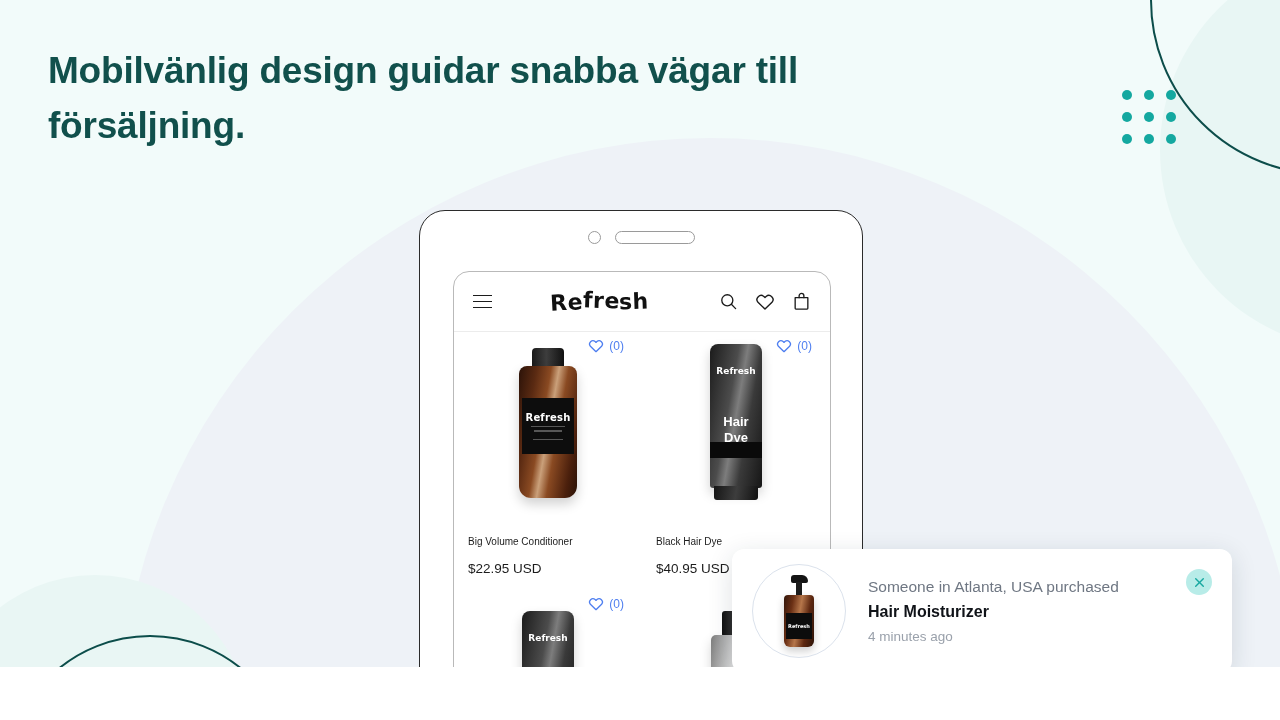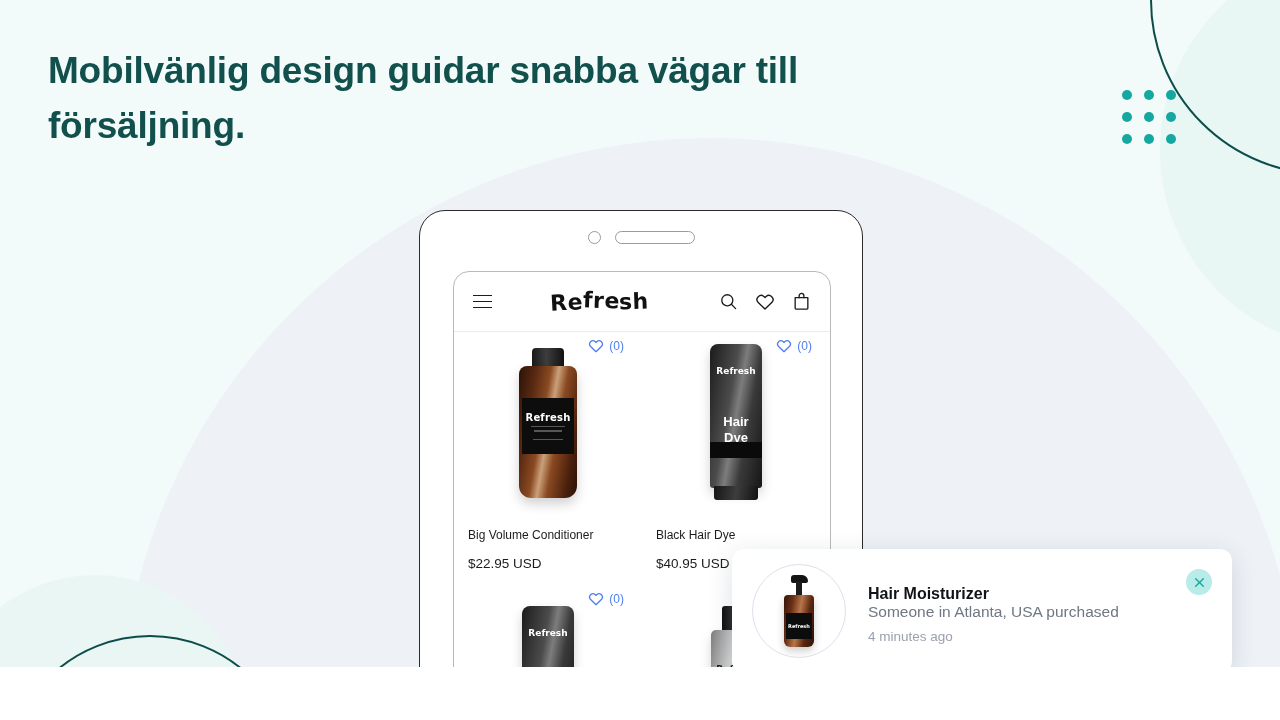--- a/index.html
+++ b/index.html
@@ -169,21 +169,21 @@
     height: 182px;
     display: flex; align-items: center; justify-content: center;
   }
   .fav {
     position: absolute; top: 6px; right: 4px;
     display: flex; align-items: center; gap: 5px;
     color: #4f7ff0; font-size: 12px;
     cursor: pointer;
   }
   .fav svg { display: block; }
-  .product-title { font-size: 12px; color: #1c1c1c; margin-top: 14px; }
+  .product-title { font-size: 10px; color: #1c1c1c; margin-top: 22px; }
   .product-price { font-size: 13.5px; color: #1c1c1c; margin-top: 14px; }
 
   
   .bottle { position: relative; width: 58px; height: 150px; }
   .bottle .cap {
     position: absolute; left: 13px; top: 0;
     width: 32px; height: 20px;
     background: linear-gradient(90deg,#1a1a1a,#3d3d3d 45%,#111);
     border-radius: 4px 4px 2px 2px;
   }
@@ -465,22 +465,22 @@
       <div class="pump-bottle">
         <div class="pump-head"></div>
         <div class="pump-neck"></div>
         <div class="pump-body"></div>
         <div class="pump-label">
             <span>Refresh</span>
           </div>
       </div>
     </div>
     <div id="notif-text">
+      <div id="notif-line1">Someone in Atlanta, USA purchased</div>
       <div id="notif-line2">Hair Moisturizer</div>
-      <div id="notif-line1">Someone in Atlanta, USA purchased</div>
       <div id="notif-line3">4 minutes ago</div>
     </div>
     <div id="notif-close">
       <svg width="13" height="13" viewBox="0 0 24 24" fill="none" stroke="#17a8a0" stroke-width="2.6" stroke-linecap="round">
         <line x1="5" y1="5" x2="19" y2="19"></line>
           <line x1="19" y1="5" x2="5" y2="19"></line>
       </svg>
     </div>
   </div>
 

